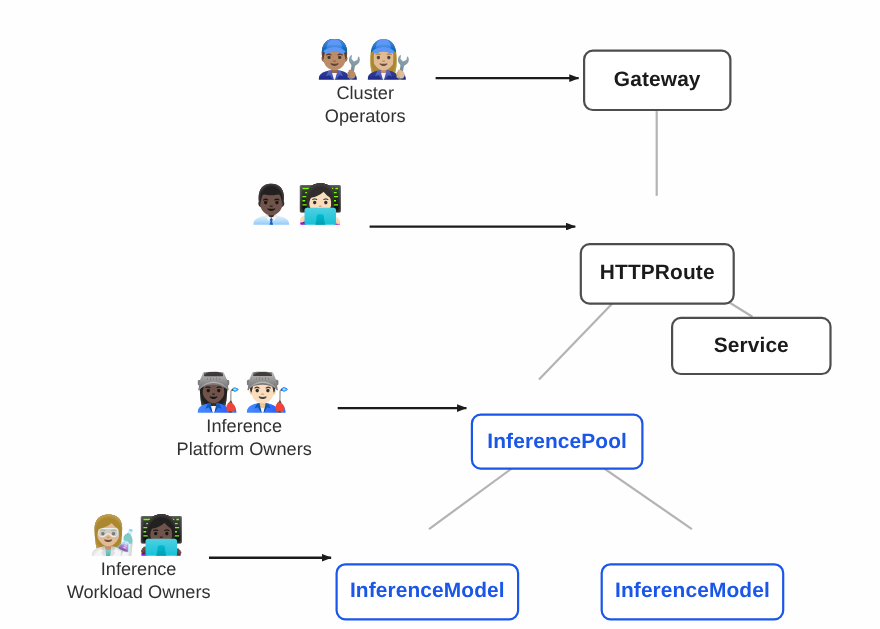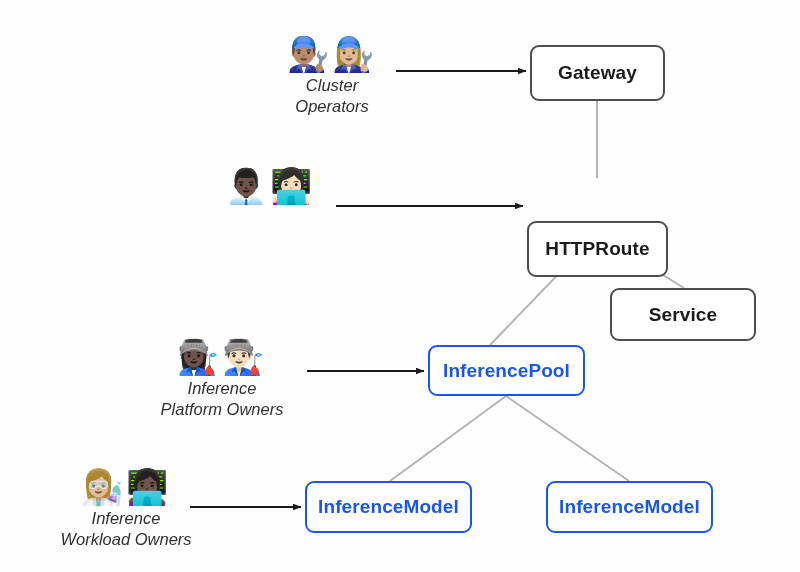--- a/index.html
+++ b/index.html
@@ -39,21 +39,20 @@
     letter-spacing: 2px;
     white-space: nowrap;
     font-family: "DejaVu Sans", sans-serif;
   }
   .persona-label {
     font-size: 16.5px;
     line-height: 21px;
     color: #303030;
     font-family: "Liberation Sans", sans-serif;
     white-space: pre-line;
-    font-style: italic;
   }
 
   
   .node {
     position: absolute;
     box-sizing: border-box;
     display: flex;
     align-items: center;
     justify-content: center;
     background: #ffffff;
@@ -64,20 +63,21 @@
     font-family: "Liberation Sans", sans-serif;
   }
   .node.std {
     border: 2.2px solid #4d4d4d;
     color: #1b1b1b;
     text-align: right;
   }
   .node.hl {
     border: 2.4px solid #1a56e8;
     color: #1a56e8;
+    margin-top: 31px;
   }
 </style>
 </head>
 <body>
 
 <div id="diagram">
 
   <svg id="edge-layer" width="800" height="572" viewBox="0 0 800 572" xmlns="http://www.w3.org/2000/svg">
     <defs>
       <marker id="arrowhead" markerWidth="9" markerHeight="7" refX="8.5" refY="3.5" orient="auto" markerUnits="userSpaceOnUse">

